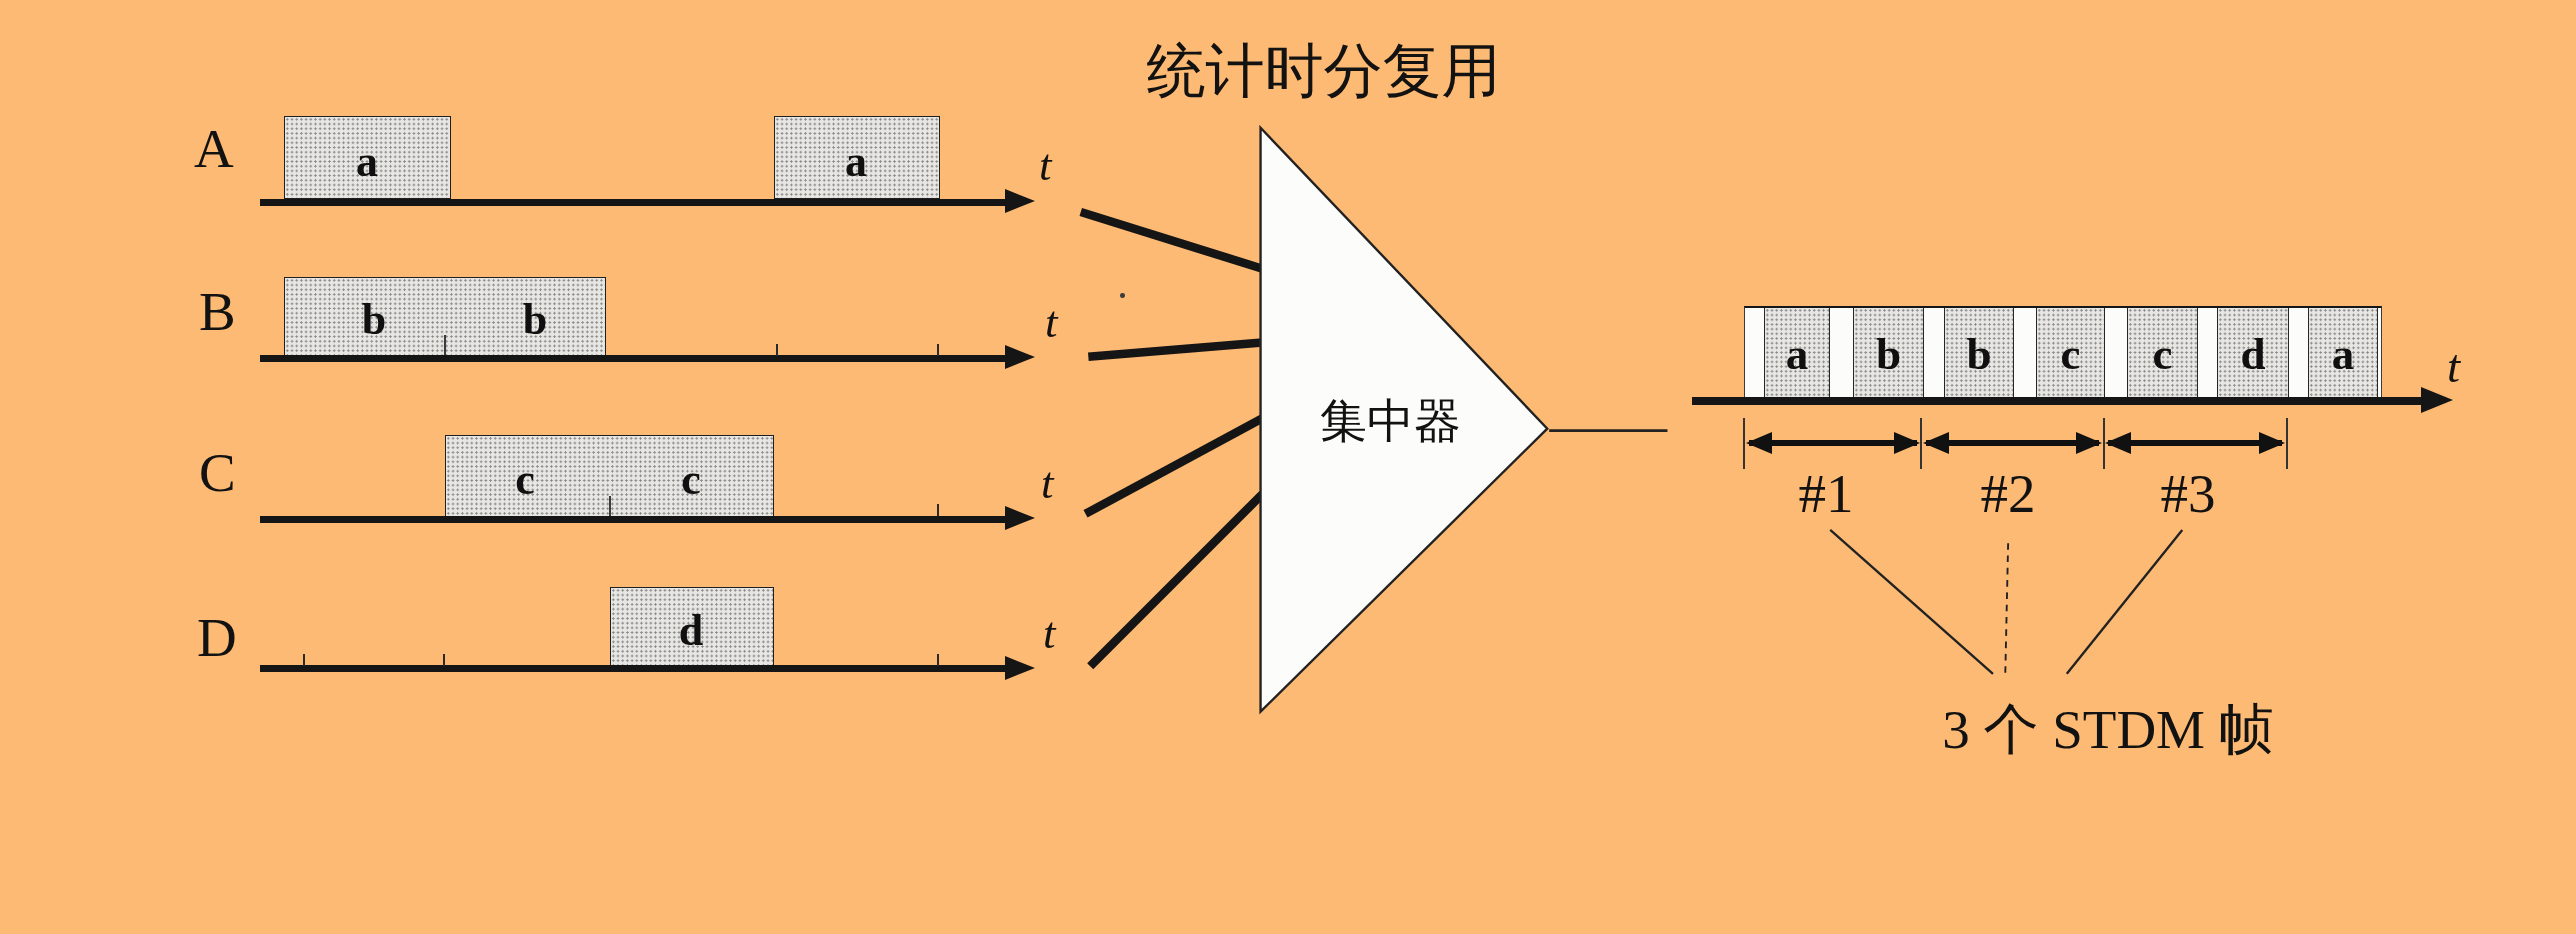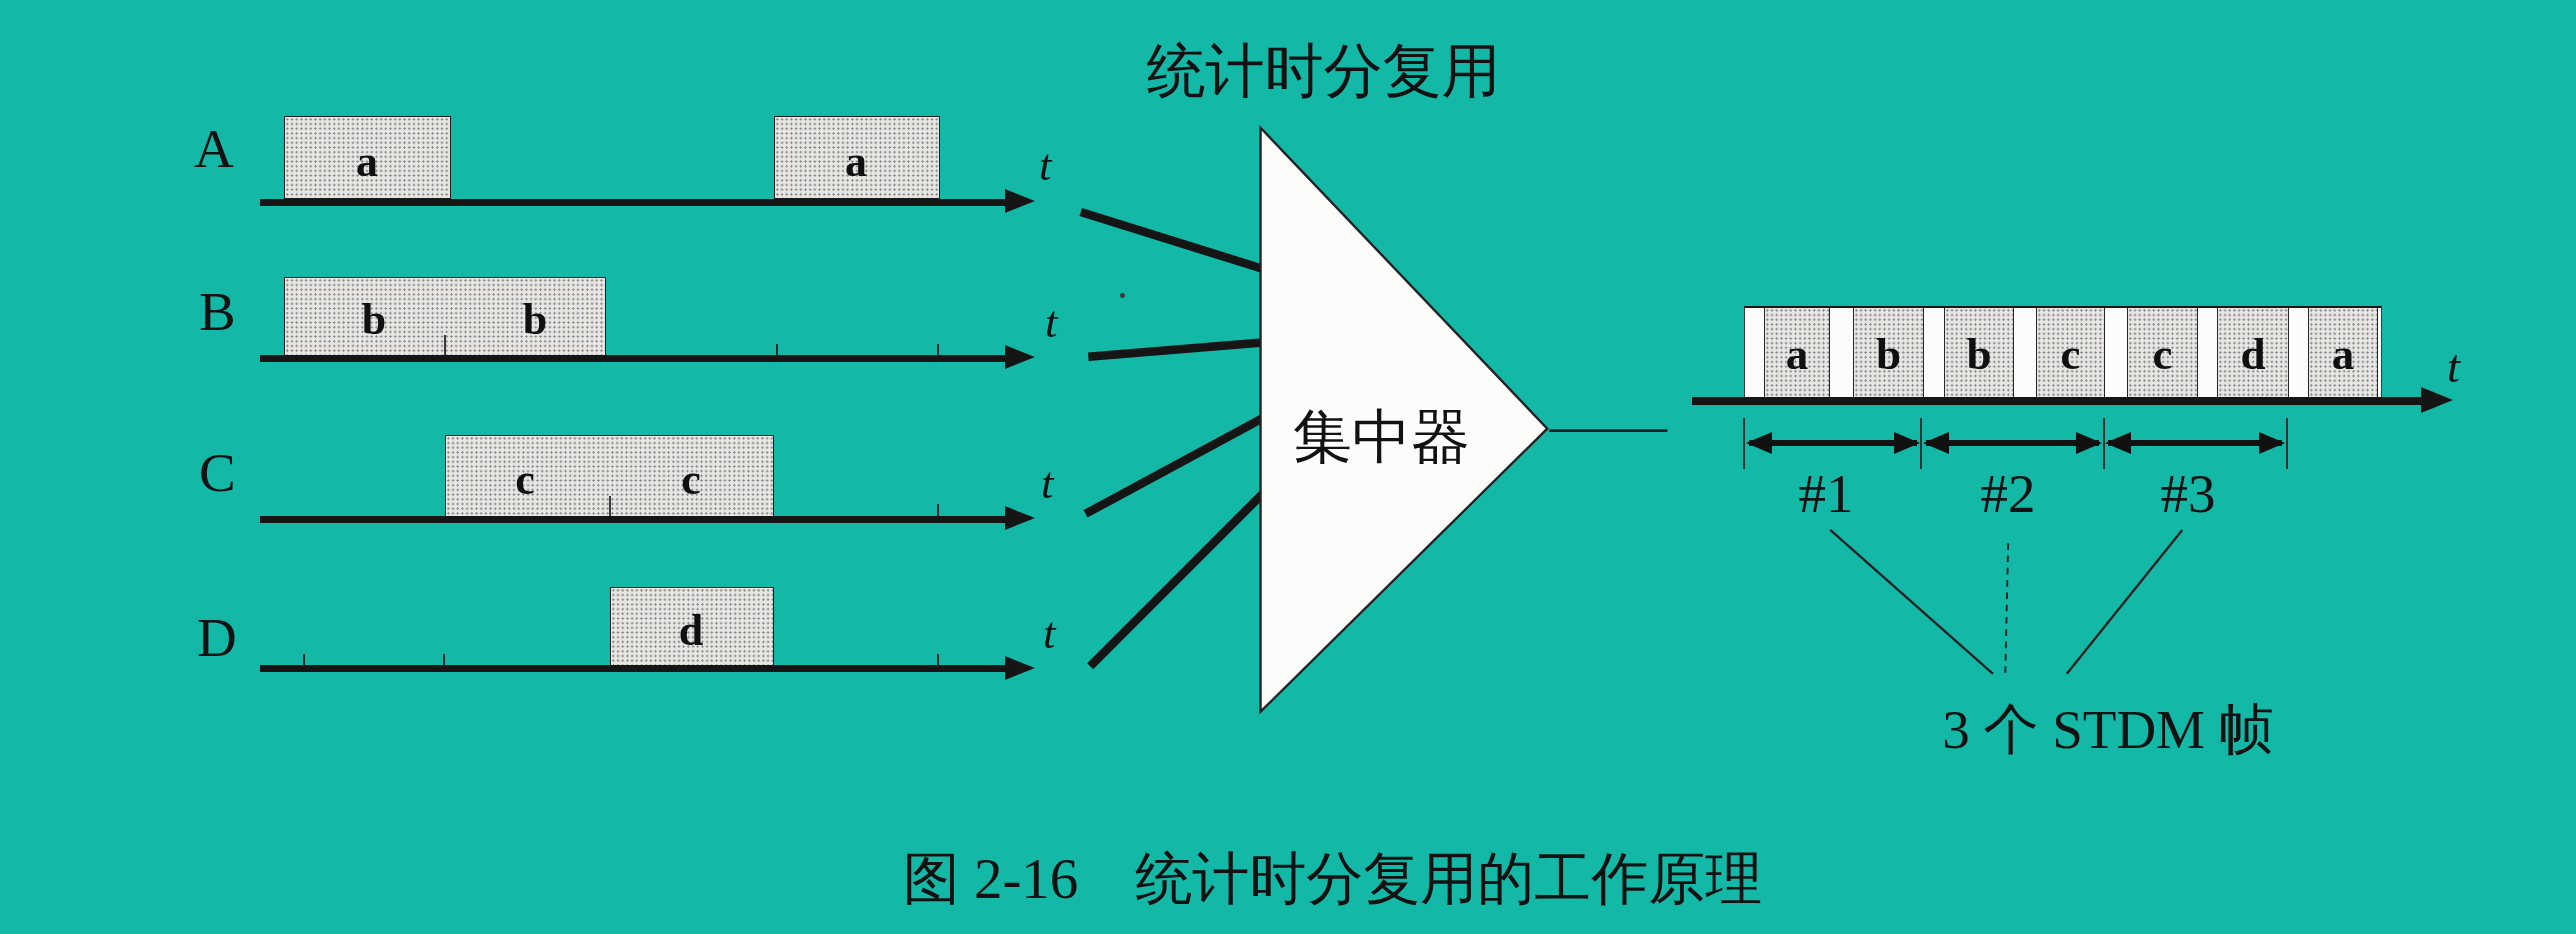--- a/index.html
+++ b/index.html
@@ -1,20 +1,20 @@
 <!DOCTYPE html>
 <html style="font-size:15px"><head>
 <meta charset="utf-8">
 <style>
   html,body{margin:0;padding:0;}
   body{background:#ffffff;}
   #figure{
     position:relative;
     width:2576px;height:934px;
-    background:#14b8a6;
+    background:#fdba74;
     font-family:"Liberation Serif","DejaVu Serif",serif;
     color:#141414;
     overflow:hidden;
   }
   .abs{position:absolute;}
   
   .box{
     position:absolute;
     border:1.9px solid #1f1f1f;
     background-color:#e7e6e3;
@@ -93,21 +93,21 @@
 
     <line x1="1637" y1="455" x2="1762" y2="455" stroke="#222" stroke-width="3"></line>
 
     <line x1="1934" y1="560" x2="2106" y2="712" stroke="#222" stroke-width="2.5"></line>
     <line x1="2122" y1="574" x2="2119" y2="712" stroke="#222" stroke-width="2" stroke-dasharray="7 6"></line>
     <line x1="2306" y1="560" x2="2184" y2="712" stroke="#222" stroke-width="2.5"></line>
   </svg>
 
   <div class="big-text" style="left:1134px;top:38px;width:379px;font-size:59px;">统计时分复用</div>
 
-  <div class="big-text" style="left:1263px;top:404px;width:237px;font-size:59px;">集中器</div>
+  <div class="big-text" style="left:1263px;top:394px;width:237px;font-size:47px;padding-left:9px;">集中器</div>
 
   <div class="row-label" style="left:194px;top:121px;">A</div>
   <div class="box" style="left:284px;top:116px;width:167px;height:83px;"></div>
   <div class="box-letter" style="left:367px;top:140px;">a</div>
   <div class="box" style="left:774px;top:116px;width:166px;height:83px;"></div>
   <div class="box-letter" style="left:856px;top:140px;">a</div>
   <div class="timeline" style="left:260px;top:199px;width:748px;"></div>
   <div class="arrow-right" style="left:1005px;top:189px;"></div>
   <div class="t-label" style="left:1039px;top:140px;">t</div>
 
@@ -177,16 +177,15 @@
     <div class="fa-head w"></div>
     <div class="fa-head e"></div>
   </div>
 
   <div class="frame-label" style="left:1826px;">#1</div>
   <div class="frame-label" style="left:2008px;">#2</div>
   <div class="frame-label" style="left:2188px;">#3</div>
 
   <div class="big-text" style="left:1914px;top:698px;width:388px;font-size:55px;">3 个 STDM 帧</div>
 
-  <div class="big-text" style="left:812px;top:846px;width:1041px;font-size:57px;">图 2-16　统计时分复用的工作原理</div>
 
 </div>
 
 
 </body></html>

